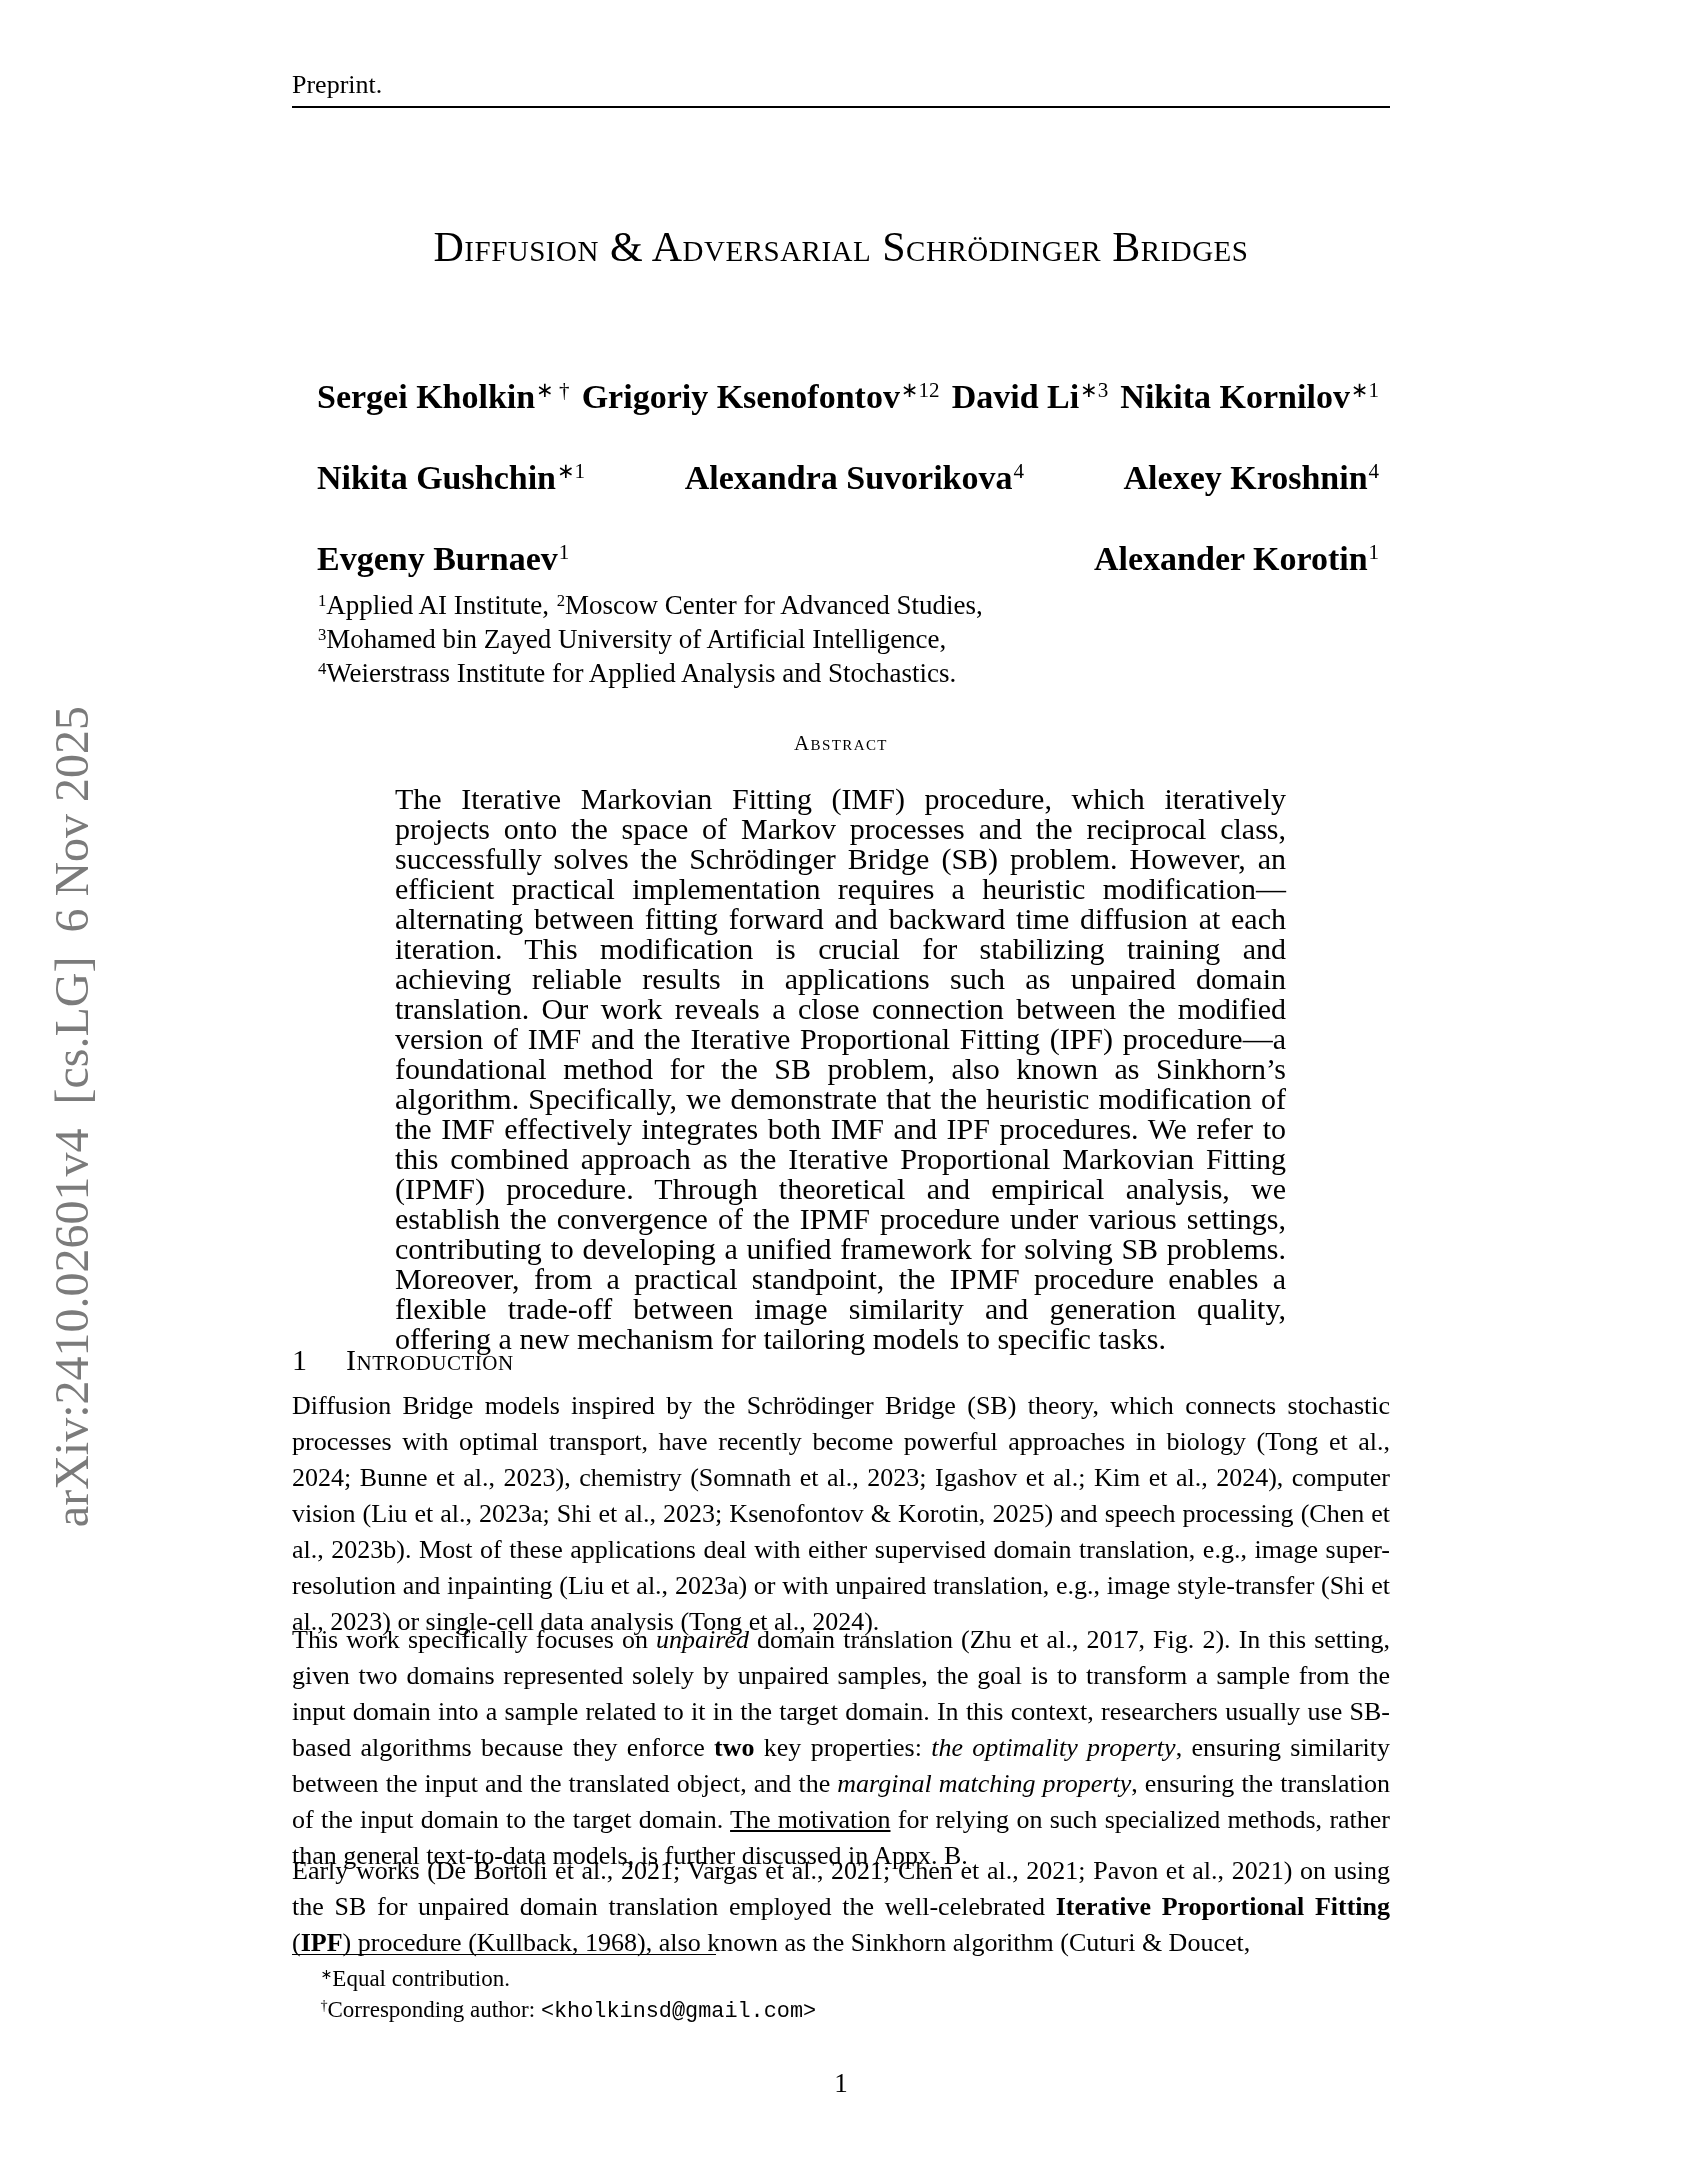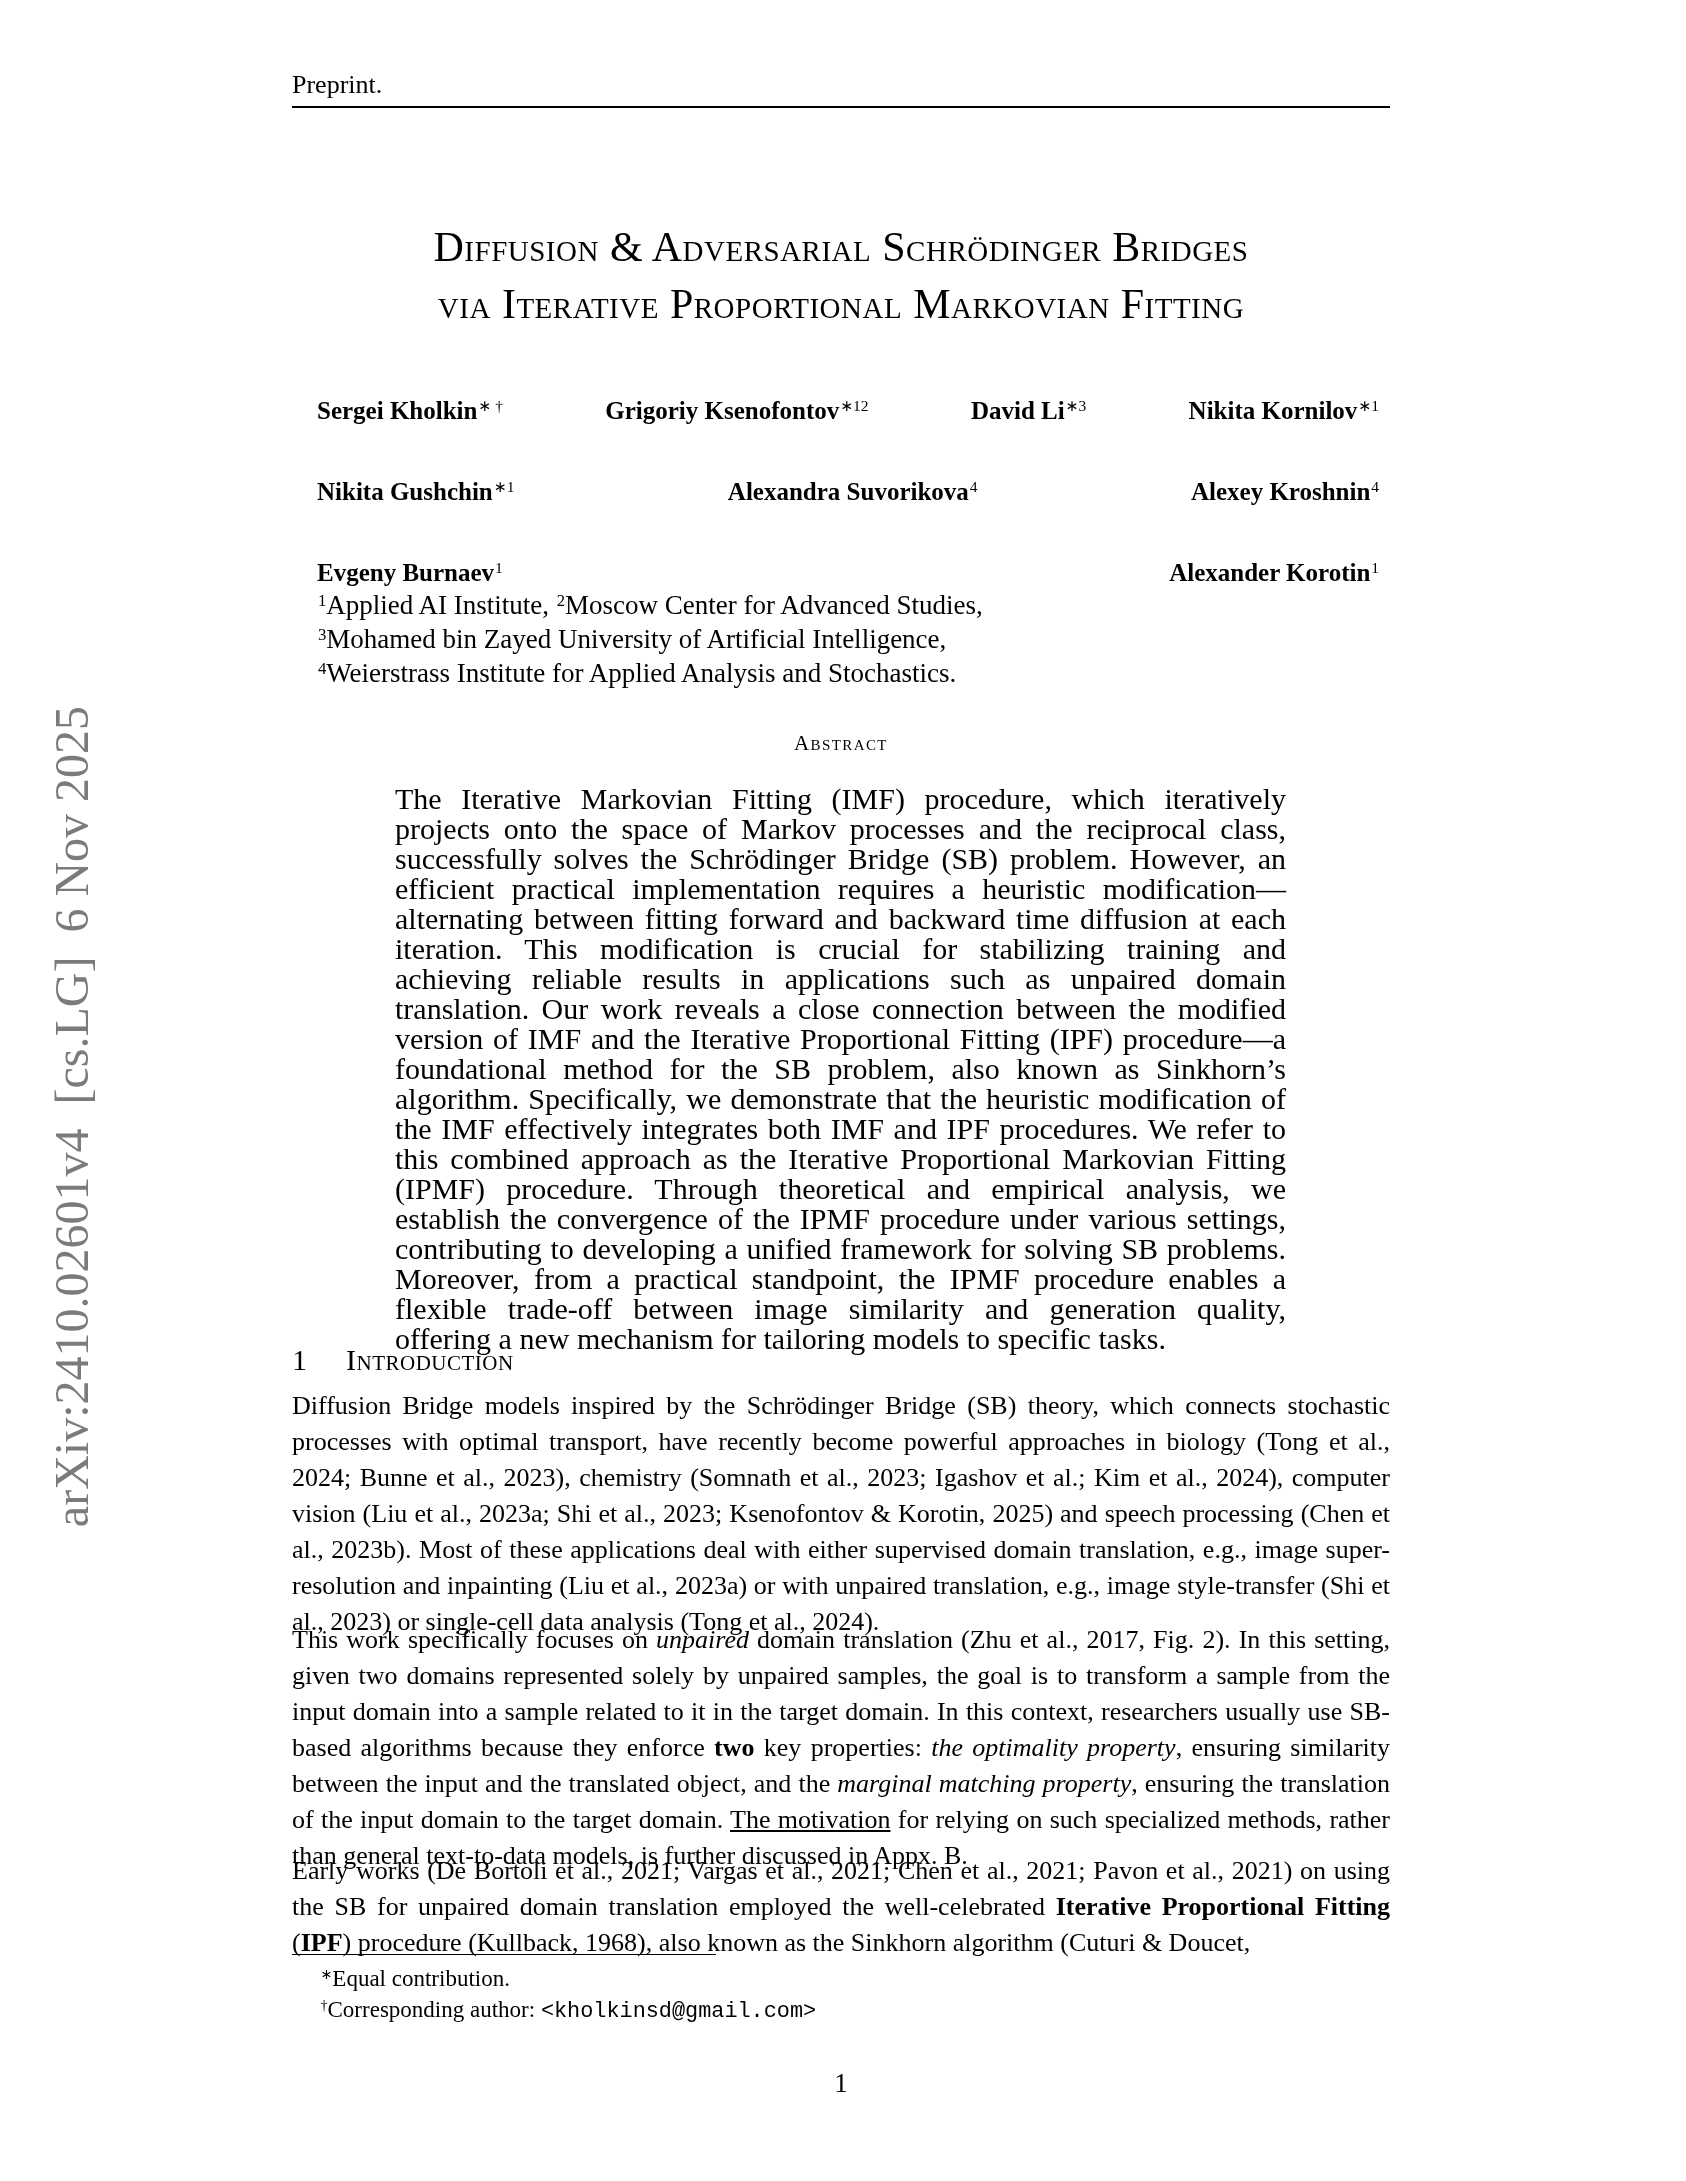--- a/index.html
+++ b/index.html
@@ -59,22 +59,21 @@
   }
   .title-line { display: block; }
 
   
   .authors-block {
     position: absolute;
     left: 317px;
     top: 378px;
     width: 1062px;
     height: 211px;
-    font-size: 25px;
-    margin-top: 19px;
+    font-size: 34px;
   }
   .author-row {
     position: absolute;
     left: 0;
     width: 100%;
     display: flex;
     justify-content: space-between;
   }
   .author-row.r1 { top: 0; }
   .author-row.r2 { top: 81px; }
@@ -186,21 +185,20 @@
 <div class="page">
 
   <div class="watermark">arXiv:2410.02601v4  [cs.LG]  6 Nov 2025</div>
 
   <div class="header">
     <span>Preprint.</span>
   </div>
 
   <h1 class="title">
     <span class="title-line">Diffusion &amp; Adversarial Schrödinger Bridges</span>
-    <span class="title-line">via Iterative Proportional Markovian Fitting</span>
   </h1>
 
   <div class="authors-block">
     <div class="author-row r1">
       <span class="author"><span class="author-name">Sergei Kholkin</span><sup class="author-sup">∗ †</sup></span>
       <span class="author"><span class="author-name">Grigoriy Ksenofontov</span><sup class="author-sup">∗12</sup></span>
       <span class="author"><span class="author-name">David Li</span><sup class="author-sup">∗3</sup></span>
       <span class="author"><span class="author-name">Nikita Kornilov</span><sup class="author-sup">∗1</sup></span>
     </div>
     <div class="author-row r2">

